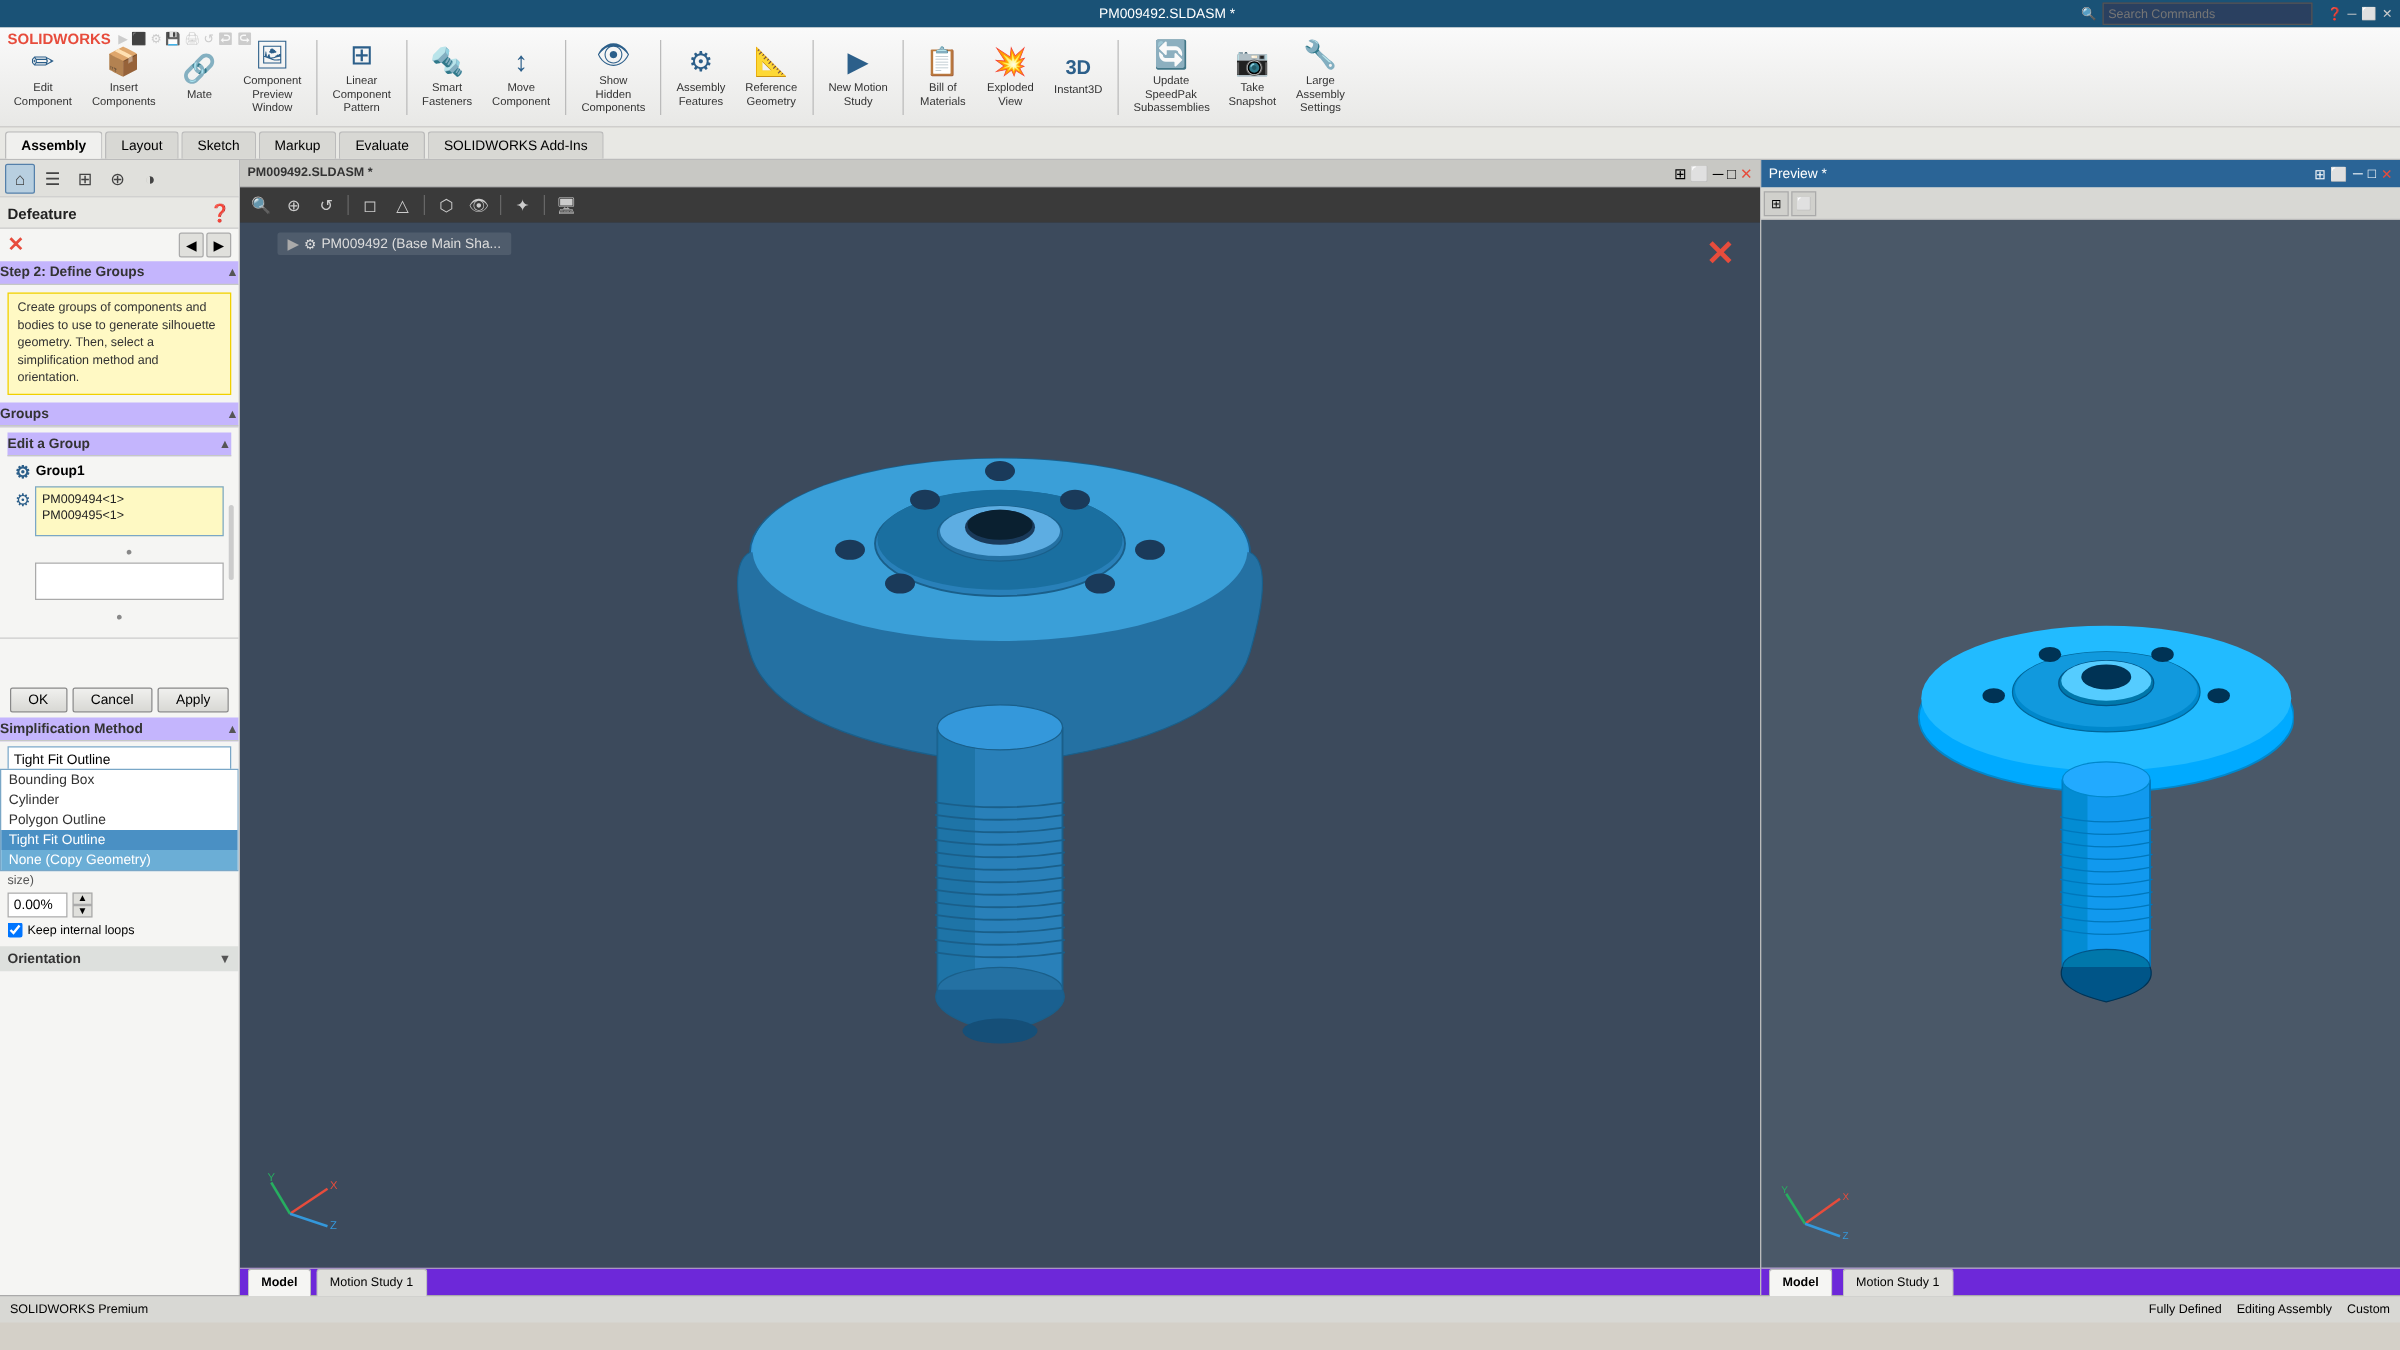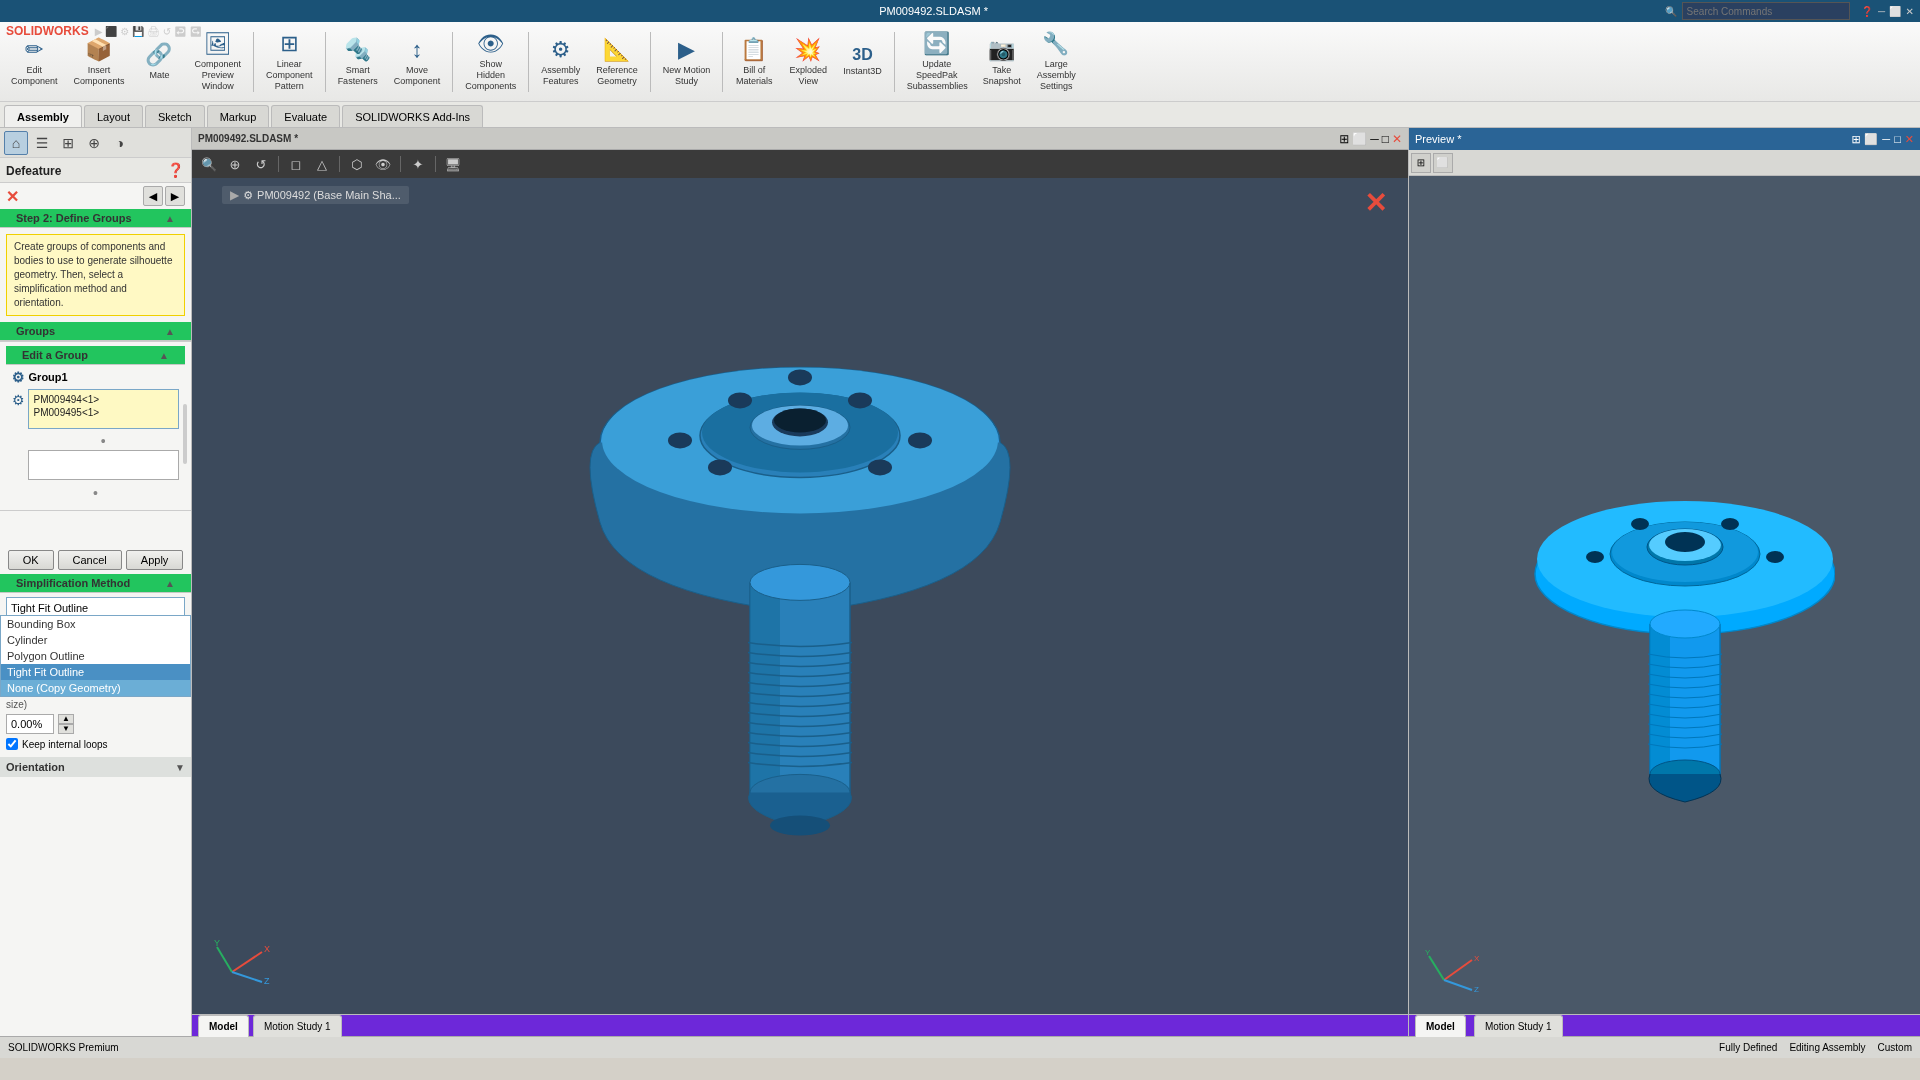--- a/index.html
+++ b/index.html
@@ -136,22 +136,22 @@
       background: #e0e0dc;
       cursor: pointer;
       font-size: 11px;
       border-radius: 2px;
     }
 
     .section-header {
       display: flex;
       align-items: center;
       justify-content: space-between;
-      padding: 3px 16px;
-      background: #22c55e;
+      padding: 3px 0;
+      background: #c4b5fd;
       border-bottom: 1px solid #c5c8c5;
       cursor: pointer;
     }
     .section-title { font-size: 11px; font-weight: bold; color: #333; }
     .collapse-btn { font-size: 10px; color: #555; }
 
     .warning-box {
       background: #fff9c4;
       border: 1px solid #f0d000;
       margin: 6px;

